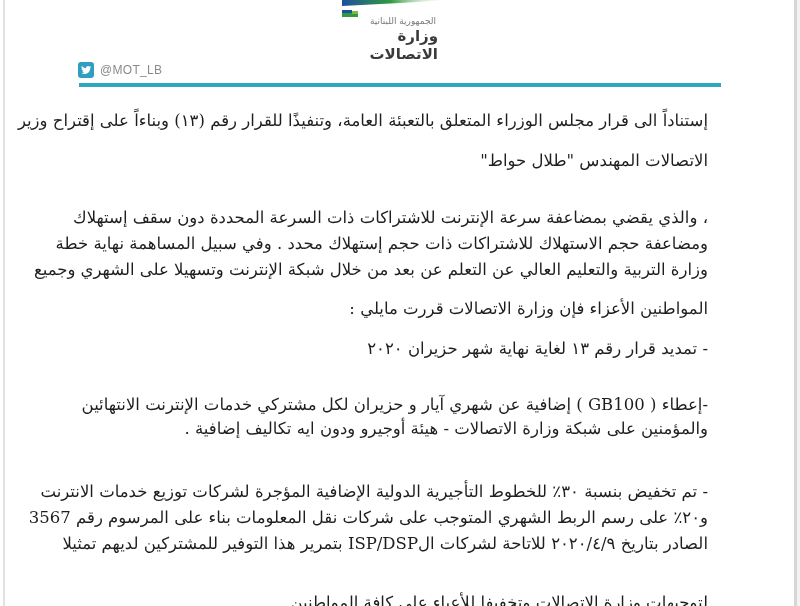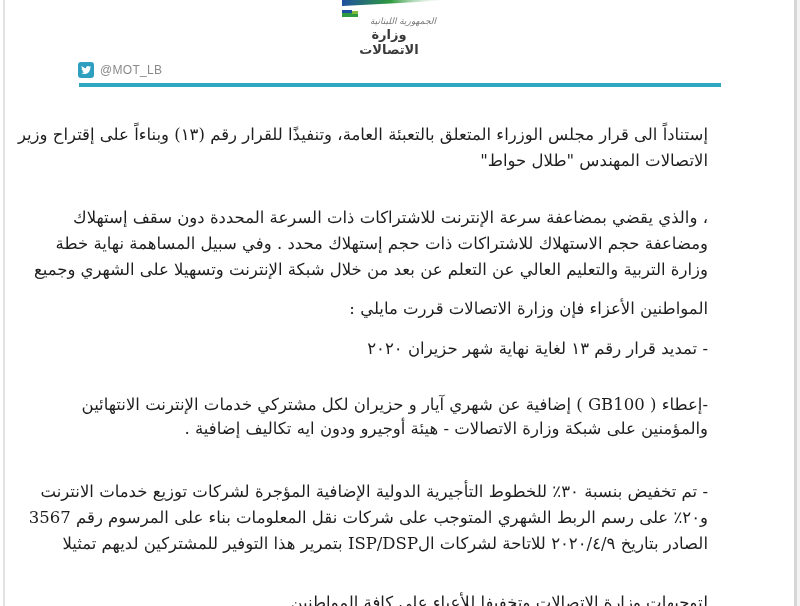--- a/index.html
+++ b/index.html
@@ -30,27 +30,26 @@
     
     .logo {
       position: absolute; left: 340px; top: 0; width: 160px; height: 50px;
     }
     .logo-stripes { position: absolute; left: 0; top: 0; width: 110px; height: 20px; }
     .logo-subtitle {
       position: absolute; left: 0; top: 16px; width: 96px;
       font-family: "DejaVu Sans", sans-serif;
       font-size: 9px; color: #7a7a7a; direction: rtl; text-align: right;
       letter-spacing: 0.5px;
-      font-style: italic;
     }
     .logo-title {
       position: absolute; left: 0; top: 27px; width: 98px;
       font-family: "DejaVu Sans", sans-serif;
-      font-size: 13px; font-weight: bold; color: #3a3a3a;
-      direction: rtl; text-align: center;
+      font-size: 15px; font-weight: bold; color: #3a3a3a;
+      direction: rtl; text-align: right;
     }
     
     .twitter-row {
       position: absolute; left: 78px; top: 60px; height: 20px;
       display: flex; align-items: center;
     }
     .twitter-icon {
       width: 16px; height: 16px; border-radius: 3px; background: #2e9fbf;
       display: flex; align-items: center; justify-content: center;
     }
@@ -102,21 +101,21 @@
   <span class="twitter-icon">
     <svg viewBox="0 0 24 24" width="12" height="12">
       <path fill="#ffffff" d="M22 5.8c-.7.3-1.5.5-2.3.6.8-.5 1.5-1.3 1.8-2.2-.8.5-1.7.8-2.6 1-1.6-1.7-4.4-1.6-6 .1-.8.8-1.1 2-.9 3.1-3.3-.2-6.3-1.7-8.4-4.3-1.1 1.9-.5 4.3 1.3 5.5-.6 0-1.3-.2-1.8-.5 0 2 1.4 3.7 3.3 4.1-.6.2-1.2.2-1.9.1.5 1.7 2.1 2.9 3.9 2.9-1.7 1.3-3.8 2-6 1.8C4.3 19.3 6.500 20 8.800 20c7.500 0 11.700-6.300 11.700-11.700v-.5c.6-.6 1.200-1.200 1.500-2z"></path>
     </svg>
   </span>
   <span class="twitter-handle">@MOT_LB</span>
 </div>
 <div class="twitter-rule"></div>
 
 <div class="doc-body">
-  <div class="doc-line" style="top:122px">إستناداً الى قرار مجلس الوزراء المتعلق بالتعبئة العامة، وتنفيذًا للقرار رقم (١٣) وبناءاً على إقتراح وزير</div>
+  <div class="doc-line" style="top:108px">إستناداً الى قرار مجلس الوزراء المتعلق بالتعبئة العامة، وتنفيذًا للقرار رقم (١٣) وبناءاً على إقتراح وزير</div>
   <div class="doc-line" style="top:148px">الاتصالات المهندس "طلال حواط"</div>
 
   <div class="doc-line" style="top:205px">، والذي يقضي بمضاعفة سرعة الإنترنت للاشتراكات ذات السرعة المحددة دون سقف إستهلاك</div>
   <div class="doc-line" style="top:231px">ومضاعفة حجم الاستهلاك للاشتراكات ذات حجم إستهلاك محدد . وفي سبيل المساهمة نهاية خطة</div>
   <div class="doc-line" style="top:257px">وزارة التربية والتعليم العالي عن التعلم عن بعد من خلال شبكة الإنترنت وتسهيلا على الشهري وجميع</div>
   <div class="doc-line" style="top:296px">المواطنين الأعزاء فإن وزارة الاتصالات قررت مايلي :</div>
 
   <div class="doc-line" style="top:336px">- تمديد قرار رقم ١٣ لغاية نهاية شهر حزيران ٢٠٢٠</div>
 
   <div class="doc-line" style="top:392px">-إعطاء ( GB100 ) إضافية عن شهري آيار و حزيران لكل مشتركي خدمات الإنترنت الانتهائين</div>

